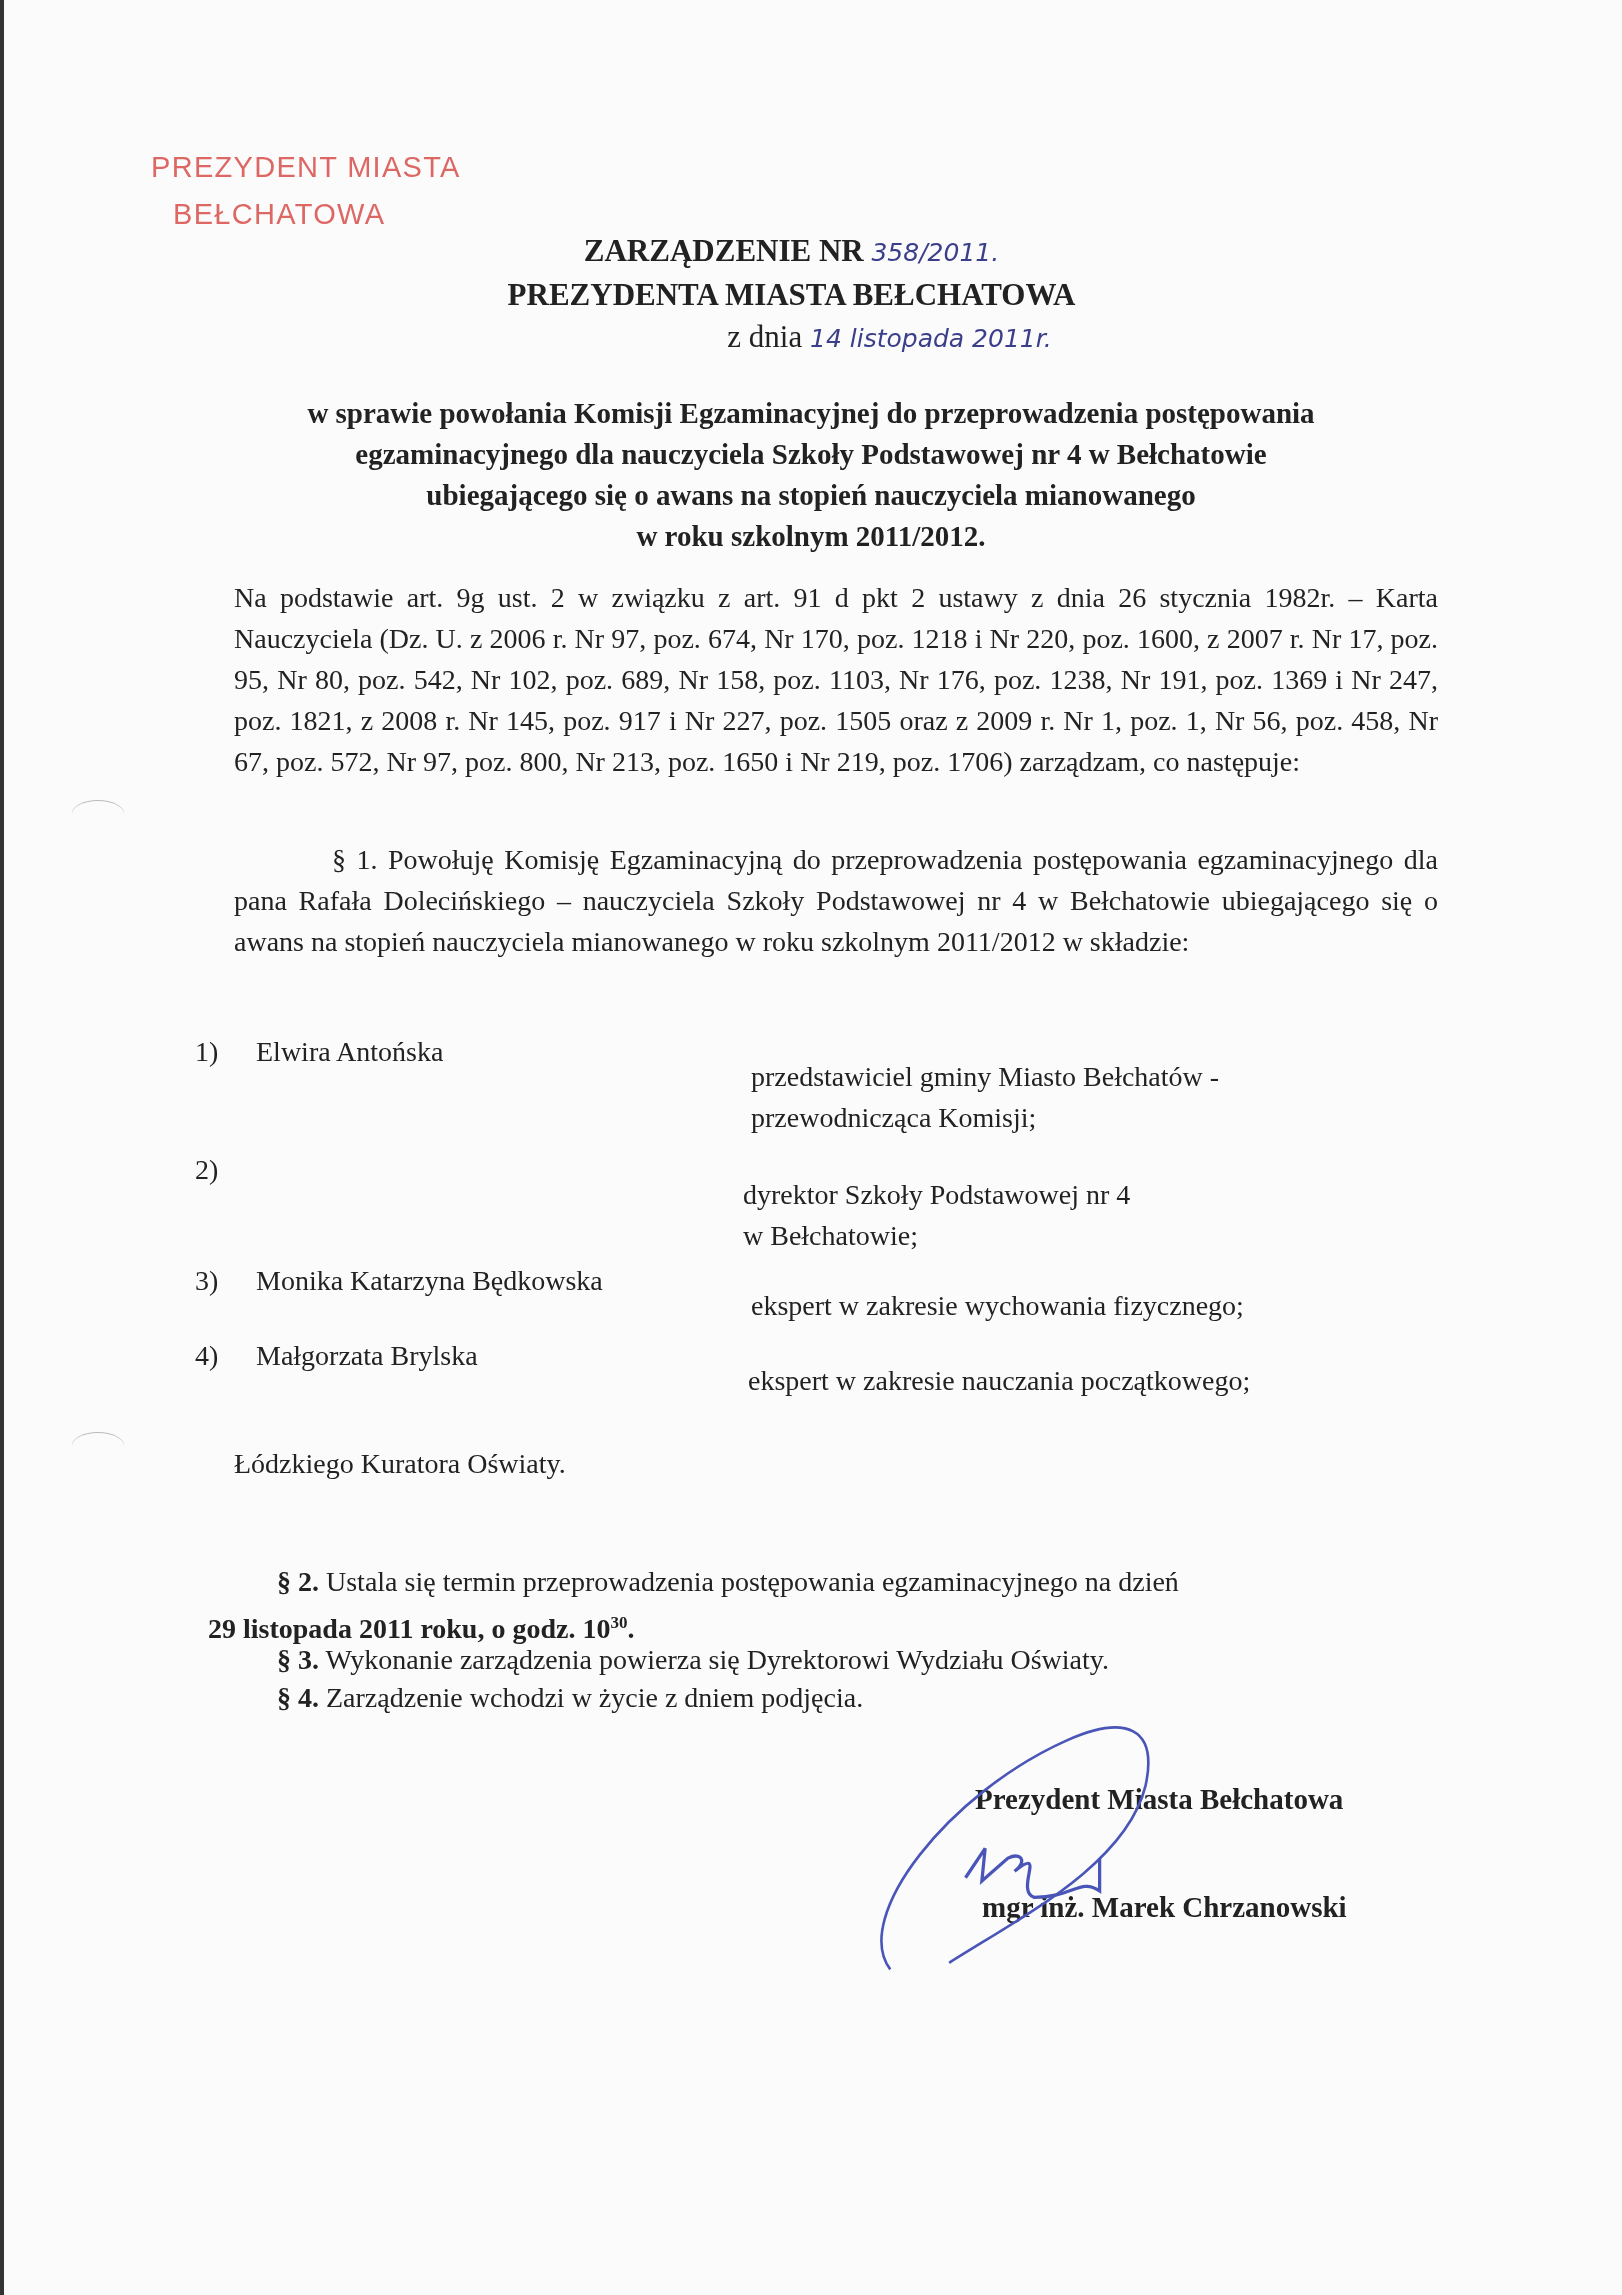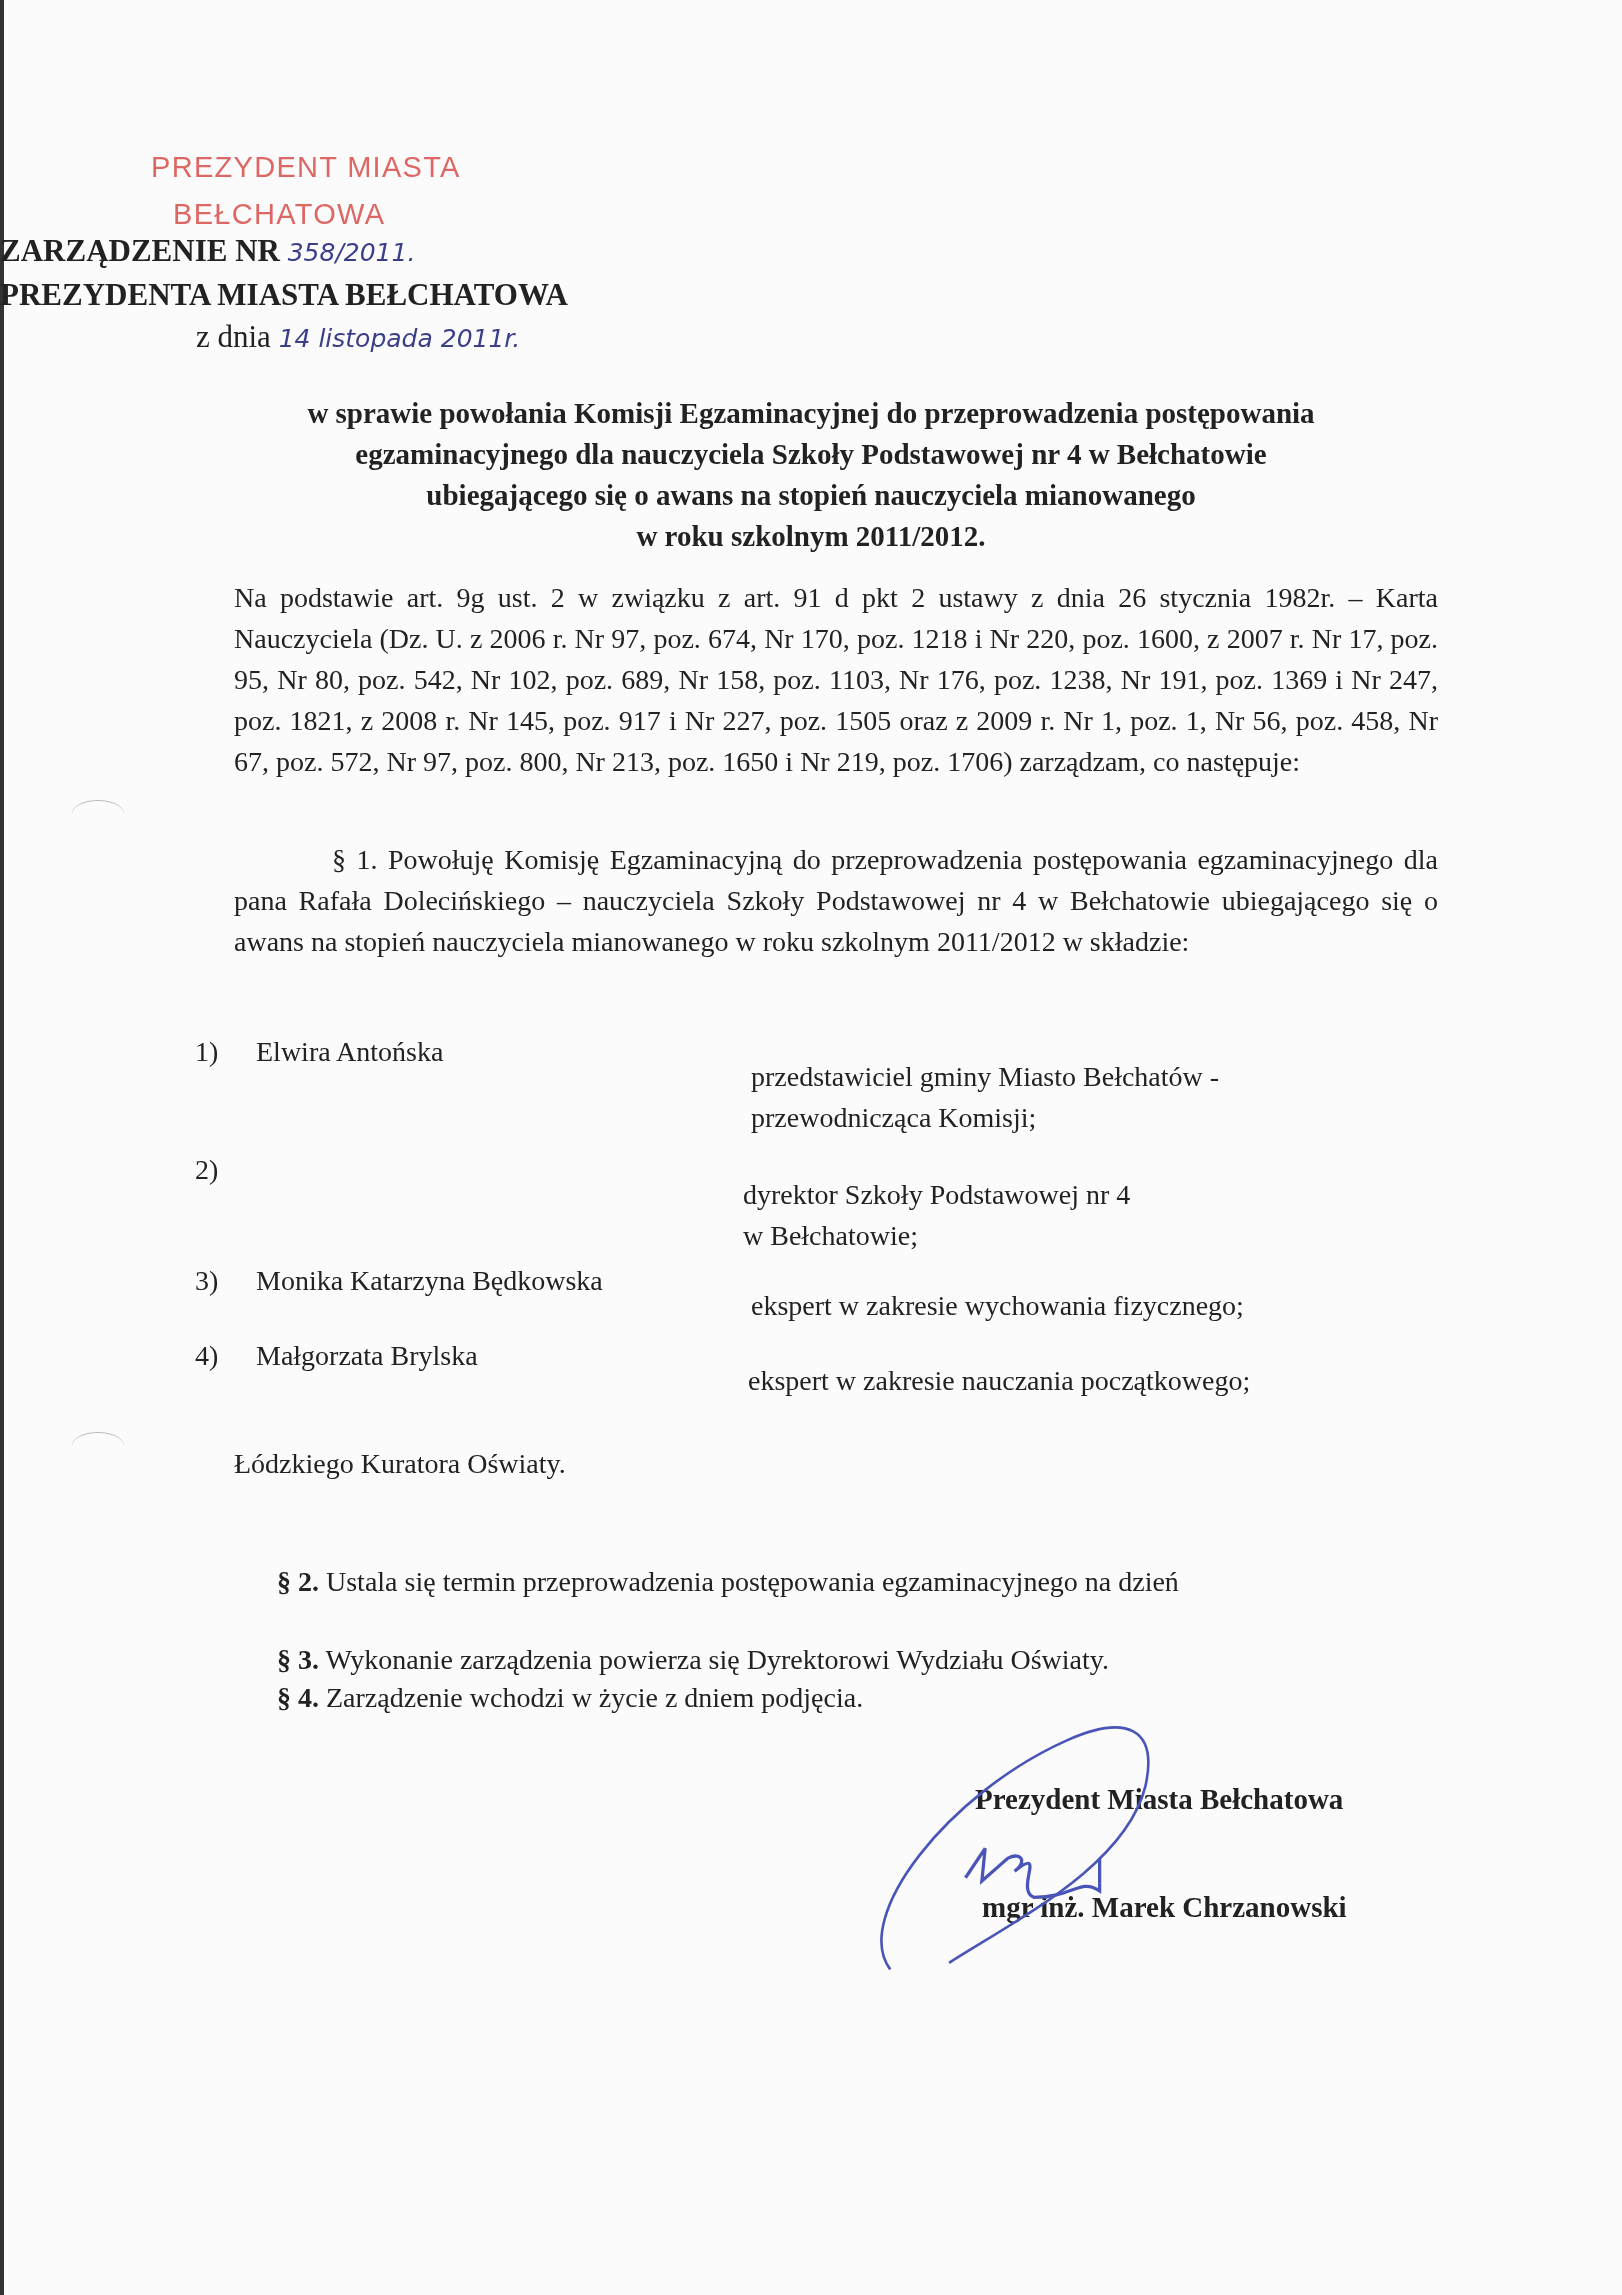--- a/index.html
+++ b/index.html
@@ -9,21 +9,21 @@
       font-family: "Liberation Serif", "DejaVu Serif", serif;
       color: #222;
     }
     .abs { position: absolute; }
     .stamp {
       left: 151px; top: 144px; color: #d9534f;
       font-family: "Liberation Sans", "DejaVu Sans", sans-serif;
       font-size: 29px; letter-spacing: 1.3px; line-height: 47px; opacity: .88;
     }
     .stamp .l2 { padding-left: 22px; }
-    .header { left: 0; width: 1583px; text-align: left; font-weight: bold; font-size: 31px; line-height: 42px; }
+    .header { left: 0; width: 1583px; text-align: center; font-weight: bold; font-size: 31px; line-height: 42px; }
     .hand { font-family: "DejaVu Sans", sans-serif; font-weight: normal; color: #3b3f8a; font-size: 25px; font-style: italic; }
     .title {
       left: 222px; width: 1178px; top: 393px; text-align: center;
       font-weight: bold; font-size: 29px; line-height: 41px;
     }
     .body-text { font-size: 28px; line-height: 41px; }
     .para { left: 195px; width: 1204px; text-align: justify; margin-left: 39px; }
     .members { left: 195px; width: 1217px; top: 1031px; }
     .member { position: relative; height: 73px; }
     .member .num { position: absolute; left: 0; }
@@ -101,20 +101,23 @@
 
 <div class="abs para body-text" style="top:1443px; text-align:left">
   <div>Łódzkiego Kuratora Oświaty.</div>
 </div>
 
 <div class="abs body-text" style="left:208px; top:1561px; width:1217px">
   <div style="padding-left:69px">
     <b>§ 2.</b>
     <span>Ustala się termin przeprowadzenia postępowania egzaminacyjnego na dzień</span>
   </div>
+  <div style="font-weight:bold">
+    <span>29 listopada 2011 roku, o godz. 10</span><sup>30</sup><span>.</span>
+  </div>
 </div>
 
 <div class="abs body-text" style="left:277px; top:1639px">
   <b>§ 3.</b>
   <span>Wykonanie zarządzenia powierza się Dyrektorowi Wydziału Oświaty.</span>
 </div>
 <div class="abs body-text" style="left:277px; top:1677px">
   <b>§ 4.</b>
   <span>Zarządzenie wchodzi w życie z dniem podjęcia.</span>
 </div>

